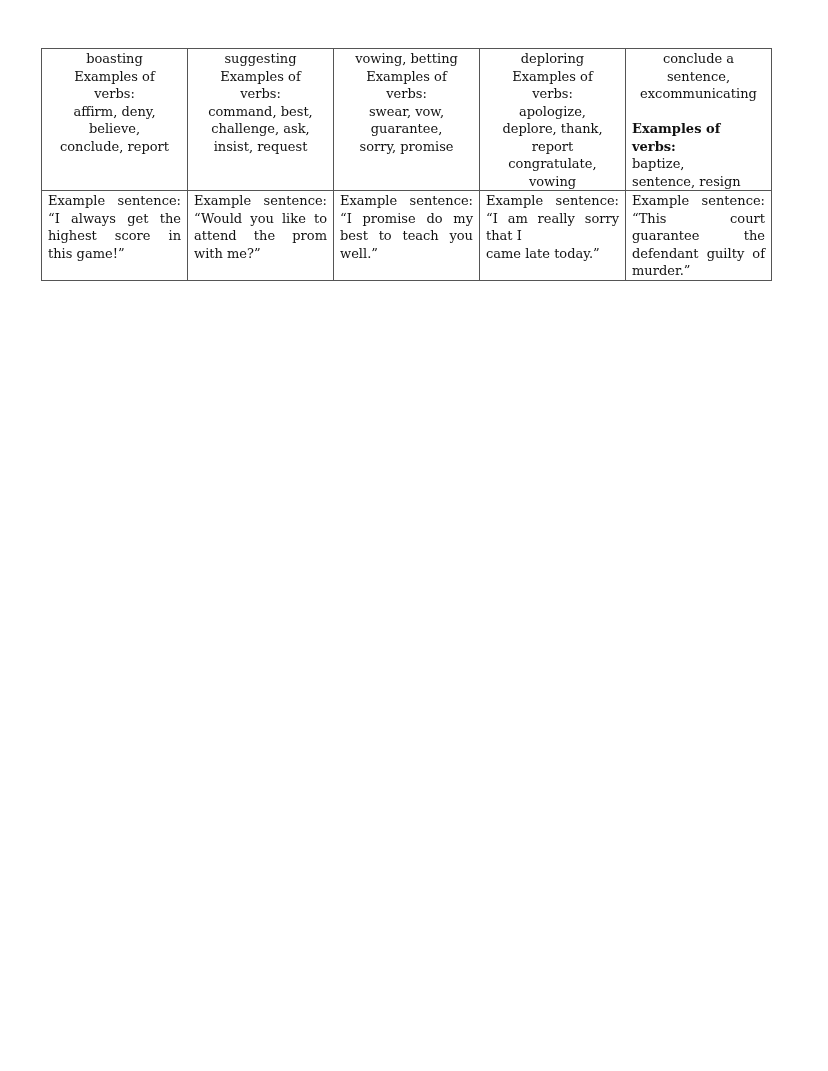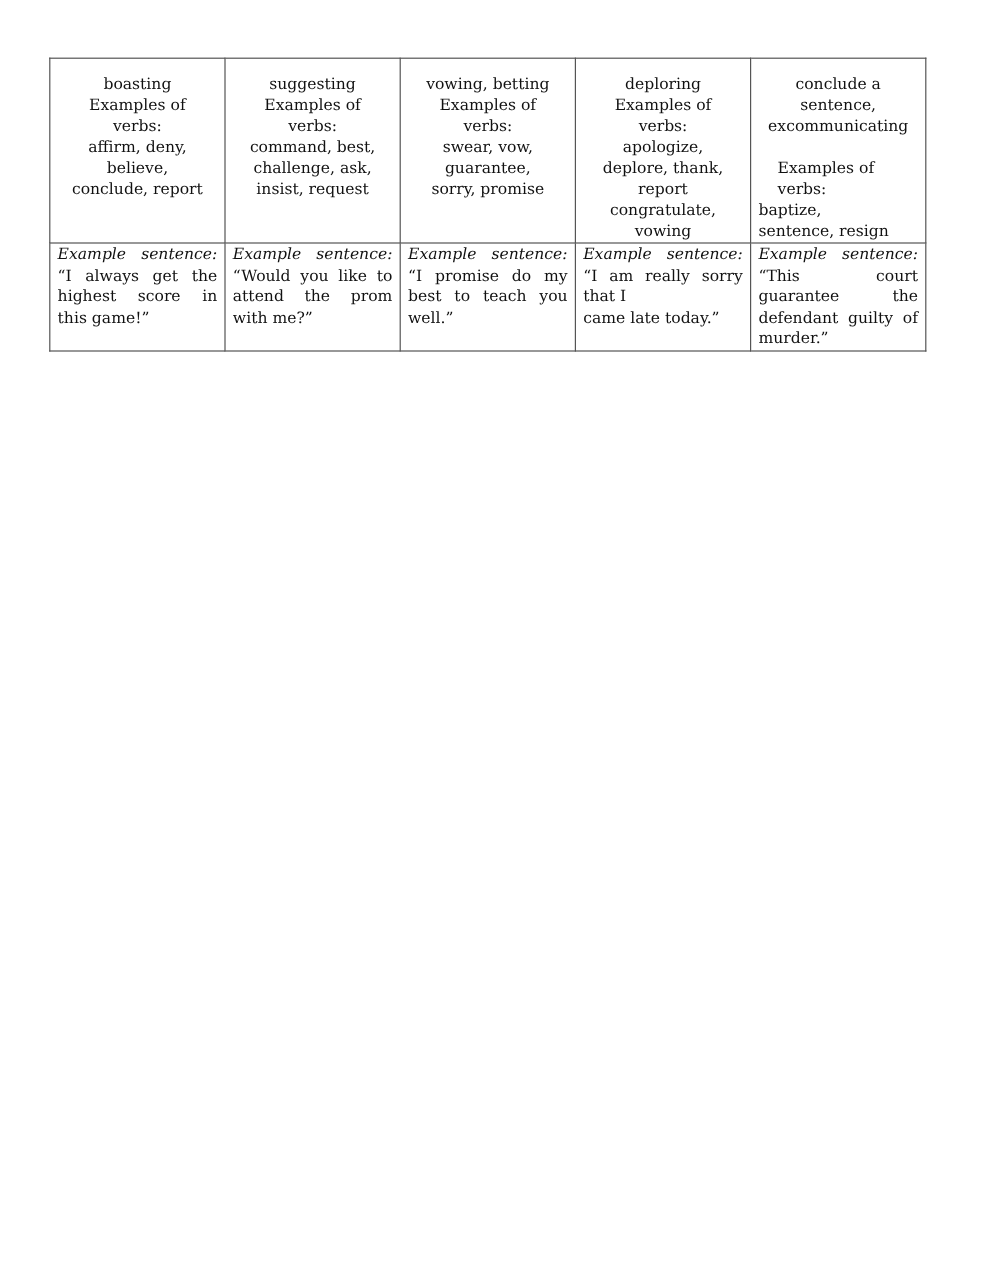--- a/index.html
+++ b/index.html
@@ -13,25 +13,25 @@
     font-family: "DejaVu Serif", "Liberation Serif", serif;
     font-size: 13px;
     color: #111;
   }
   .page-table td {
     border: 1px solid #555;
     vertical-align: top;
     padding: 0 6px;
     line-height: 17.5px;
   }
-  .page-table tr.top-row td { height: 138px; text-align: center; padding-top: 13px; }
+  .page-table tr.top-row td { height: 138px; text-align: center; padding-top: 1px; }
   .page-table tr.bottom-row td { height: 70px; text-align: justify; text-align-last: left; padding-top: 1px; }
   .block { display: block; }
-  .bold { font-weight: normal; margin-left: 16px; }
-  .italic { font-style: italic; }
+  .bold { font-weight: bold; }
+  .italic { }
   .left { text-align: left; }
   .gap { display: block; height: 17.5px; }
   col { width: 146px; }
 </style>
 </head>
 <body>
 
 <table class="page-table">
   <colgroup>
       <col>

